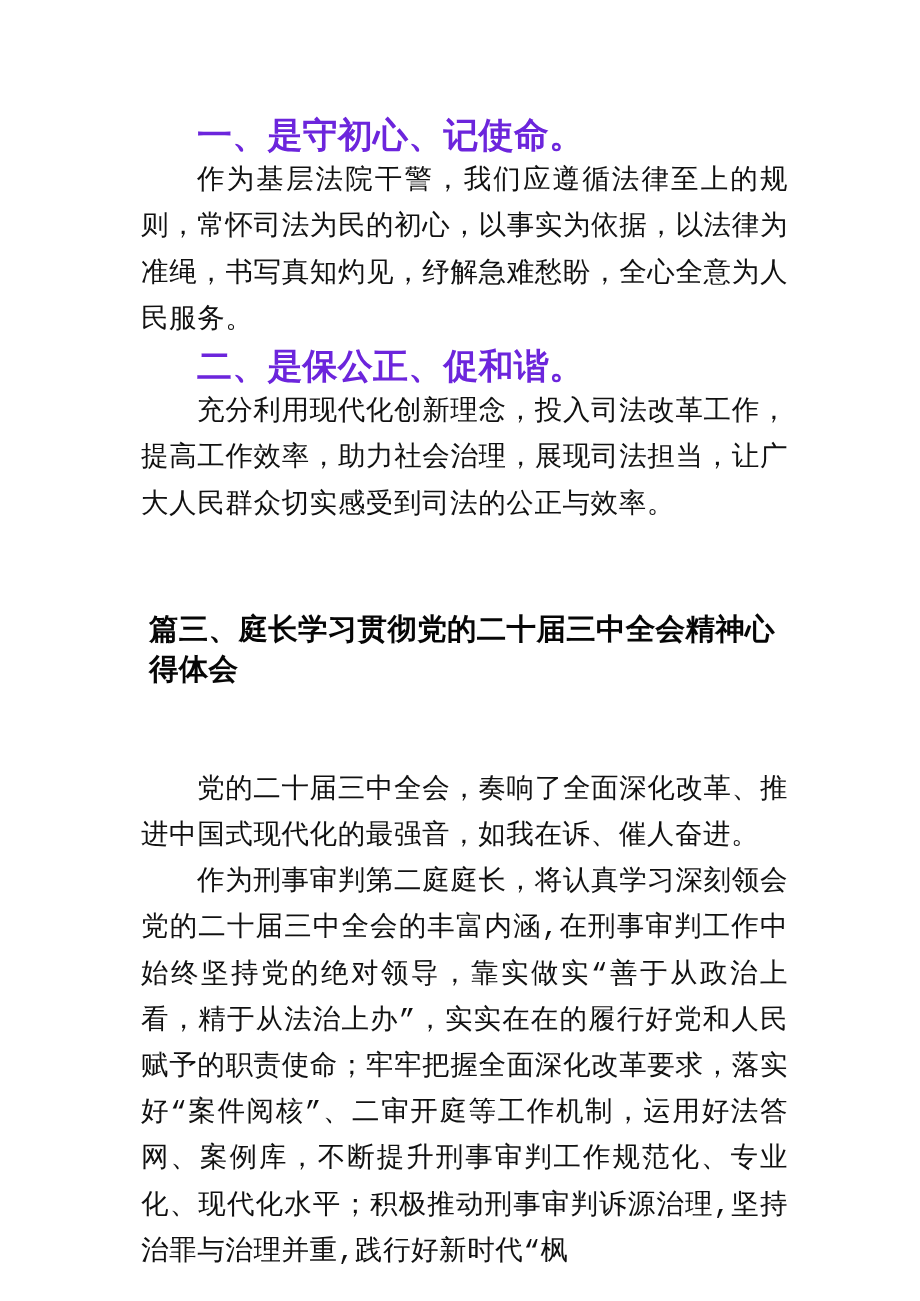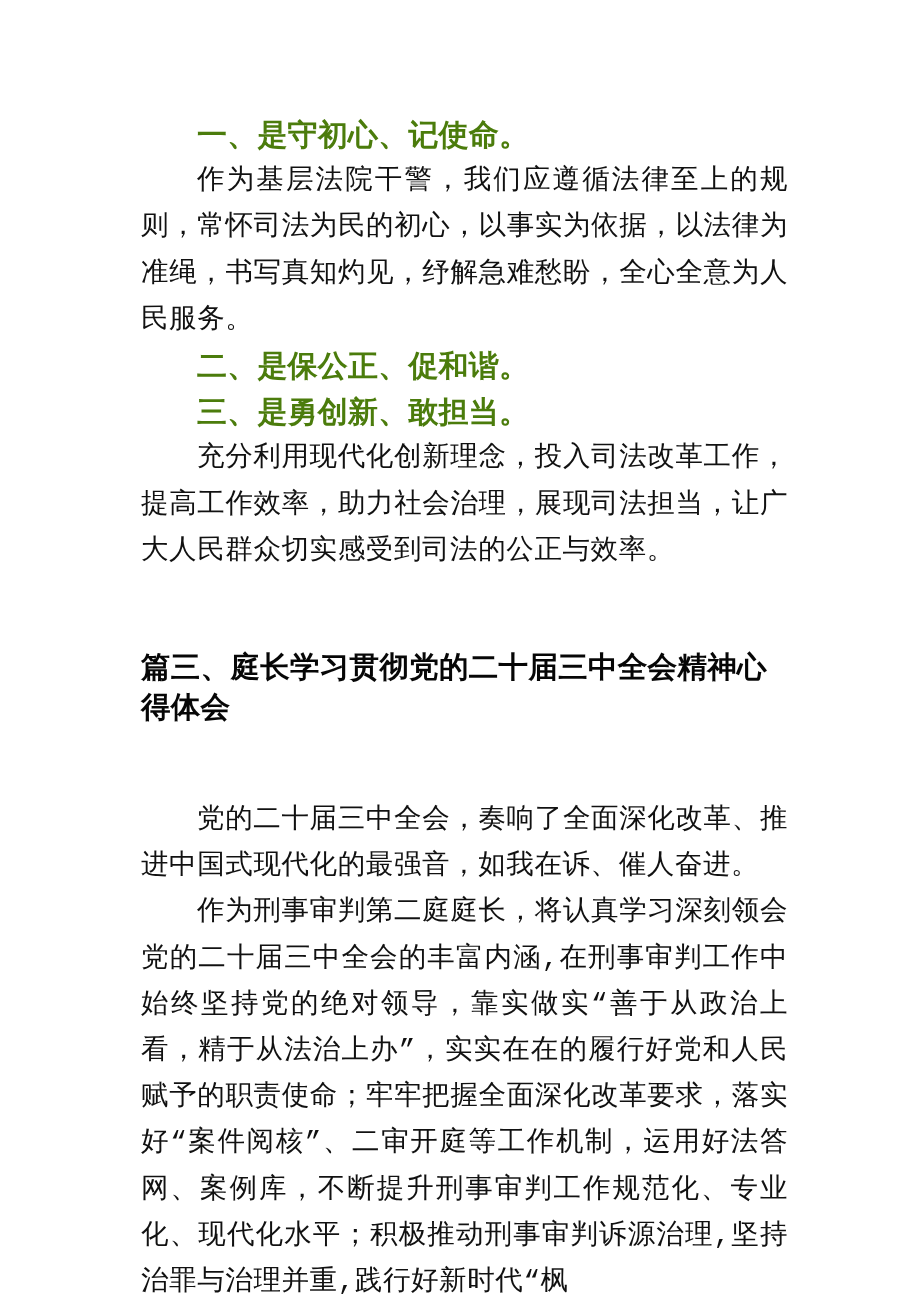--- a/index.html
+++ b/index.html
@@ -41,38 +41,38 @@
     text-justify: inter-character;
     text-indent: 56px;
     margin: 0;
     color: #141414;
     font-weight: 400;
   }
 
   
   .subhead {
     font-family: "Liberation Sans", "DejaVu Sans", sans-serif;
-    font-size: 30px;
+    font-size: 35px;
     line-height: 46.2px;
     font-weight: 700;
     letter-spacing: 0.2px;
     text-indent: 56px;
     margin: 0;
-    color: #4d7c0f;
+    color: #6d28d9;
   }
 
   
   .section-heading {
     font-family: Liberation Serif, serif;
     font-size: 29.5px;
     line-height: 40px;
     font-weight: 700;
     letter-spacing: 0.3px;
     text-indent: 0;
-    margin: 0;
+    margin: 8px;
     color: #0a0a0a;
   }
 
   .gap-before-heading { height: 73px; }
   .gap-after-heading  { height: 70px; }
 
   
   .page-body { filter: contrast(1.03); }
 </style>
 </head>
@@ -81,21 +81,20 @@
 <div class="page">
   <div class="page-body">
 
     <p class="subhead">一、是守初心、记使命。</p>
 
     <p class="para">作为基层法院干警，我们应遵循法律至上的规则，常怀司法为民的初心，以事实为依据，以法律为准绳，书写真知灼见，纾解急难愁盼，全心全意为人民服务。</p>
 
     <p class="subhead">二、是保公正、促和谐。</p>
 
 
-    <p class="subhead">三、是勇创新、敢担当。</p>
 
     <p class="para">充分利用现代化创新理念，投入司法改革工作，提高工作效率，助力社会治理，展现司法担当，让广大人民群众切实感受到司法的公正与效率。</p>
 
     <div class="gap-before-heading"></div>
 
     <p class="section-heading">篇三、庭长学习贯彻党的二十届三中全会精神心得体会</p>
 
     <div class="gap-after-heading"></div>
 
     <p class="para">党的二十届三中全会，奏响了全面深化改革、推进中国式现代化的最强音，如我在诉、催人奋进。</p>

